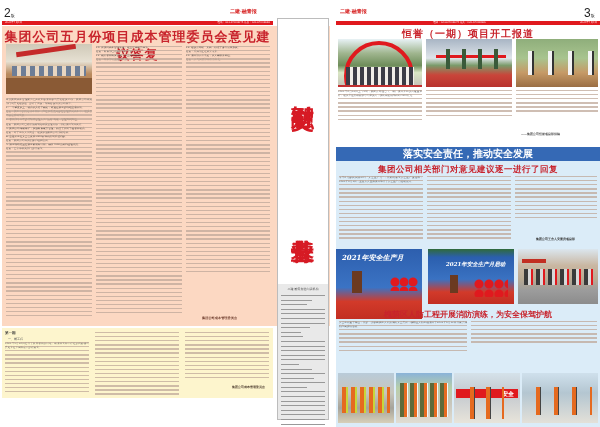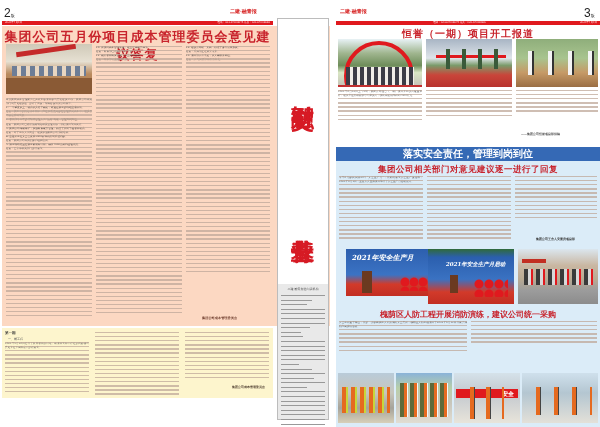--- a/index.html
+++ b/index.html
@@ -402,21 +402,21 @@
     <div class="lines" style="left:180px;top:90px;width:82px;height:26px">
         <i></i>
         <i></i>
         <i></i>
         <i></i>
         <i></i>
         <i></i>
       </div>
     <div style="position:absolute;left:185px;top:132px;font-size:3px;color:#555;font-weight:bold">——集团公司恒誉项目部供稿</div>
 
-    <div class="bluebanner">落实安全责任，管理到岗到位</div>
+    <div class="bluebanner">落实安全责任，推动安全发展</div>
     <div class="bluebox">
       <div class="subtitle" style="top:3px;font-size:8.5px;letter-spacing:.5px">集团公司相关部门对意见建议逐一进行了回复</div>
       <div class="txt" style="left:3px;top:15px;width:84px;height:68px">今年6月是我国第20个“安全生产月”，为贯彻落实安全生产责任制，2021年6月1日，王舍人安置房项目举行了安全生产月启动仪式。</div>
       <div class="lines" style="left:3px;top:15px;width:84px;height:68px">
           <i></i>
           <i></i>
           <i></i>
           <i></i>
           <i></i>
           <i></i>
@@ -457,36 +457,36 @@
           <i></i>
           <i></i>
           <i></i>
           <i></i>
           <i></i>
           <i></i>
           <i></i>
         </div>
       <div style="position:absolute;left:200px;top:76px;font-size:3px;color:#333;font-weight:bold">集团公司王舍人安置房项目部</div>
 
-      <div class="photo" style="left:10px;top:88px;width:86px;height:47px;background:linear-gradient(#2d5fae 0%,#3b73c4 55%,#d23a2a 75%,#c22e22 100%)">
+      <div class="photo" style="left:0;top:88px;width:86px;height:70px;background:linear-gradient(#2d5fae 0%,#3b73c4 55%,#d23a2a 75%,#c22e22 100%)">
         <div style="position:absolute;left:6px;top:4px;font-size:7px;color:#fff;font-style:italic;font-weight:bold;white-space:nowrap">2021年安全生产月</div>
         <div style="position:absolute;left:16px;top:22px;width:10px;height:22px;background:#6b3a20"></div>
         <div style="position:absolute;left:54px;top:28px;width:28px;height:14px;background:radial-gradient(circle at 5px 5px,#e0191e 4px,transparent 5px) 0 0/9px 9px"></div>
       </div>
       <div class="photo" style="left:92px;top:88px;width:86px;height:55px;background:linear-gradient(#2f6a3a 0%,#2b5fae 15%,#3a72c2 55%,#d23a2a 78%,#c22e22 100%)">
         <div style="position:absolute;left:18px;top:12px;font-size:5.5px;color:#fff;font-style:italic;font-weight:bold;white-space:nowrap">2021年安全生产月启动</div>
         <div style="position:absolute;left:22px;top:26px;width:8px;height:18px;background:#6b3a20"></div>
         <div style="position:absolute;left:46px;top:30px;width:34px;height:18px;background:radial-gradient(circle at 5px 5px,#e0191e 4px,transparent 5px) 0 0/10px 10px"></div>
       </div>
       <div class="photo" style="left:182px;top:88px;width:80px;height:55px;background:linear-gradient(#dbe6ee 0%,#c9b7a2 30%,#b9aa93 55%,#9c9c9c 75%,#8c8c8c 100%)">
         <div style="position:absolute;left:4px;top:10px;width:24px;height:4px;background:#c22e22"></div>
         <div style="position:absolute;left:6px;top:20px;width:70px;height:16px;background:repeating-linear-gradient(90deg,#3a3a3a 0 4px,#d8d8d8 4px 7px,#e0191e 7px 9px,transparent 9px 12px)"></div>
       </div>
 
-      <div class="subtitle" style="top:148px;font-size:8px">槐荫区人防工程开展消防演练，建议公司统一采购</div>
+      <div class="subtitle" style="top:148px;font-size:8px">槐荫区人防工程开展消防演练，为安全保驾护航</div>
       <div class="txt" style="left:3px;top:160px;width:128px;height:36px">安全工作重于泰山，为进一步提高施工人员的消防安全意识，槐荫区人防工程项目于2021年6月12日开展了消防应急演练活动。</div>
       <div class="lines" style="left:3px;top:160px;width:128px;height:36px">
           <i></i>
           <i></i>
           <i></i>
           <i></i>
           <i></i>
           <i></i>
           <i></i>
           <i></i>

